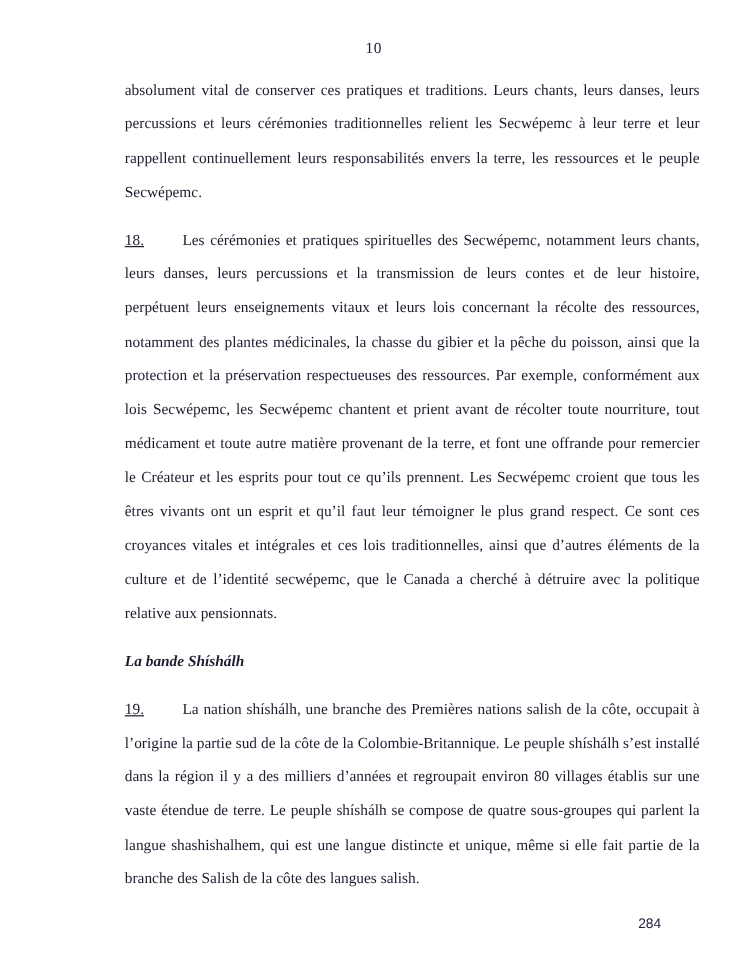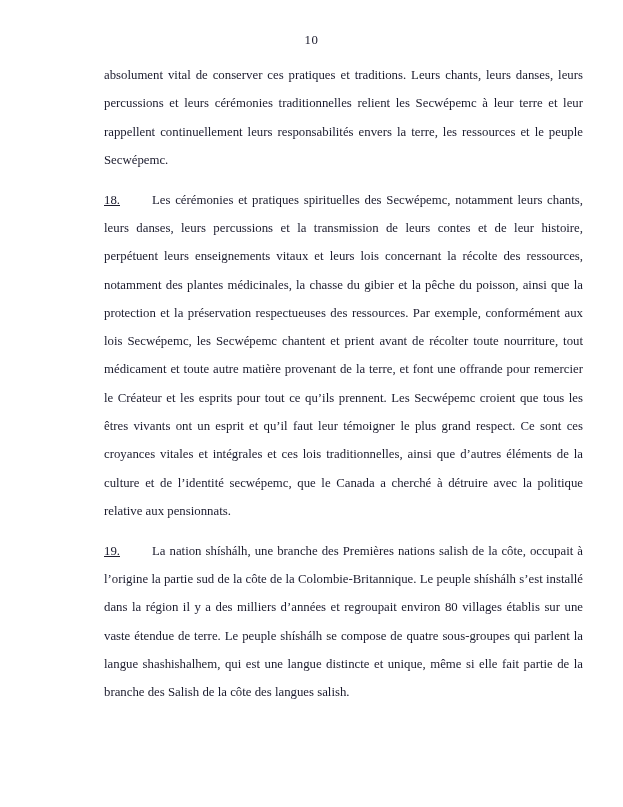--- a/index.html
+++ b/index.html
@@ -66,19 +66,21 @@
 <div class="page">
 
   <div class="header-num">10</div>
 
   <div class="body-text">
 
     <p class="para"><span>absolument vital de conserver ces pratiques et traditions.  Leurs chants, leurs danses, leurs percussions et leurs cérémonies traditionnelles relient les Secwépemc à leur terre et leur rappellent continuellement leurs responsabilités envers la terre, les ressources et le peuple Secwépemc.</span></p>
 
     <p class="para"><span class="pnum">18.</span><span>Les cérémonies et pratiques spirituelles des Secwépemc, notamment leurs chants, leurs danses, leurs percussions et la transmission de leurs contes et de leur histoire, perpétuent leurs enseignements vitaux et leurs lois concernant la récolte des ressources, notamment des plantes médicinales, la chasse du gibier et la pêche du poisson, ainsi que la protection et la préservation respectueuses des ressources. Par exemple, conformément aux lois Secwépemc, les Secwépemc chantent et prient avant de récolter toute nourriture, tout médicament et toute autre matière provenant de la terre, et font une offrande pour remercier le Créateur et les esprits pour tout ce qu’ils prennent. Les Secwépemc croient que tous les êtres vivants ont un esprit et qu’il faut leur témoigner le plus grand respect. Ce sont ces croyances vitales et intégrales et ces lois traditionnelles, ainsi que d’autres éléments de la culture et de l’identité secwépemc, que le Canada a cherché à détruire avec la politique relative aux pensionnats.</span></p>
 
+    <p class="para heading">La bande Shíshálh</p>
 
     <p class="para"><span class="pnum">19.</span><span>La nation shíshálh, une branche des Premières nations salish de la côte, occupait à l’origine la partie sud de la côte de la Colombie-Britannique.  Le peuple shíshálh s’est installé dans la région il y a des milliers d’années et regroupait environ 80 villages établis sur une vaste étendue de terre.  Le peuple shíshálh se compose de quatre sous-groupes qui parlent la langue shashishalhem, qui est une langue distincte et unique, même si elle fait partie de la branche des Salish de la côte des langues salish.</span></p>
 
   </div>
 
+  <div class="footer-num">284</div>
 
 </div>
 
 </body></html>

